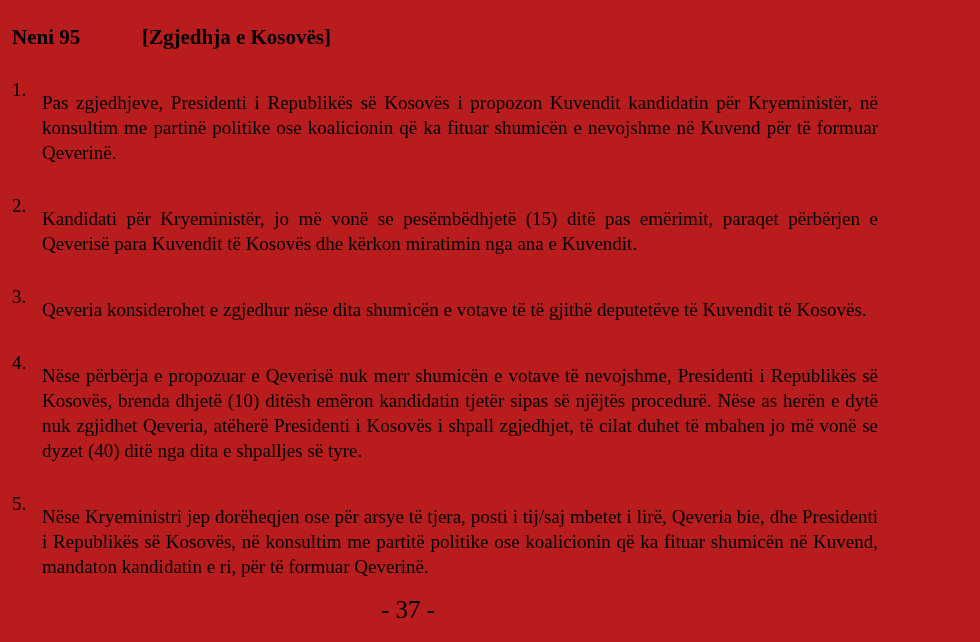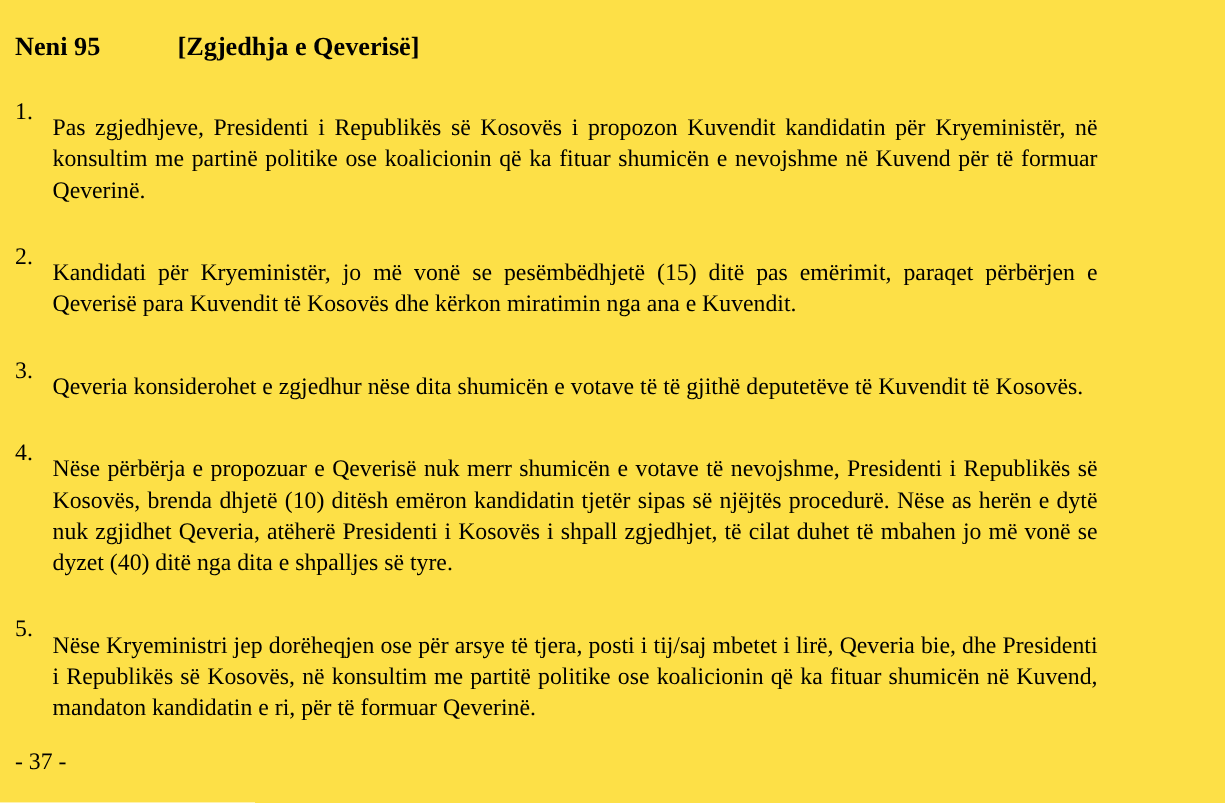--- a/index.html
+++ b/index.html
@@ -4,21 +4,21 @@
 <style>
   html, body {
     margin: 0;
     padding: 0;
     background: #ffffff;
   }
   .page {
     position: relative;
     width: 980px;
     height: 642px;
-    background: #fde047;
+    background: #b91c1c;
     color: #000000;
     font-family: "Liberation Serif", "DejaVu Serif", serif;
     overflow: hidden;
   }
   .content {
     position: absolute;
     left: 12px;
     top: 24px;
     width: 866px;
   }
@@ -44,34 +44,34 @@
   .item .txt {
     flex: 1 1 auto;
     text-align: justify;
     margin-top: 13px;
   }
   .footer {
     position: absolute;
     left: 12px;
     top: 597px;
     width: 792px;
-    text-align: left;
-    font-size: 19px;
+    text-align: center;
+    font-size: 25px;
     line-height: 25px;
   }
 </style>
 </head>
 <body>
 
 <div class="page">
   <div class="content">
 
     <div class="heading">
       <span class="article">Neni 95</span>
-      <span class="title">[Zgjedhja e Qeverisë]</span>
+      <span class="title">[Zgjedhja e Kosovës]</span>
     </div>
 
     <div class="item">
       <span class="num">1.</span>
       <span class="txt">Pas zgjedhjeve, Presidenti i Republikës së Kosovës i propozon Kuvendit kandidatin për Kryeministër, në konsultim me partinë politike ose koalicionin që ka fituar shumicën e nevojshme në Kuvend për të formuar Qeverinë.</span>
     </div>
 
     <div class="item">
       <span class="num">2.</span>
       <span class="txt">Kandidati për Kryeministër, jo më vonë se pesëmbëdhjetë (15) ditë pas emërimit, paraqet përbërjen e Qeverisë para Kuvendit të Kosovës dhe kërkon miratimin nga ana e Kuvendit.</span>

